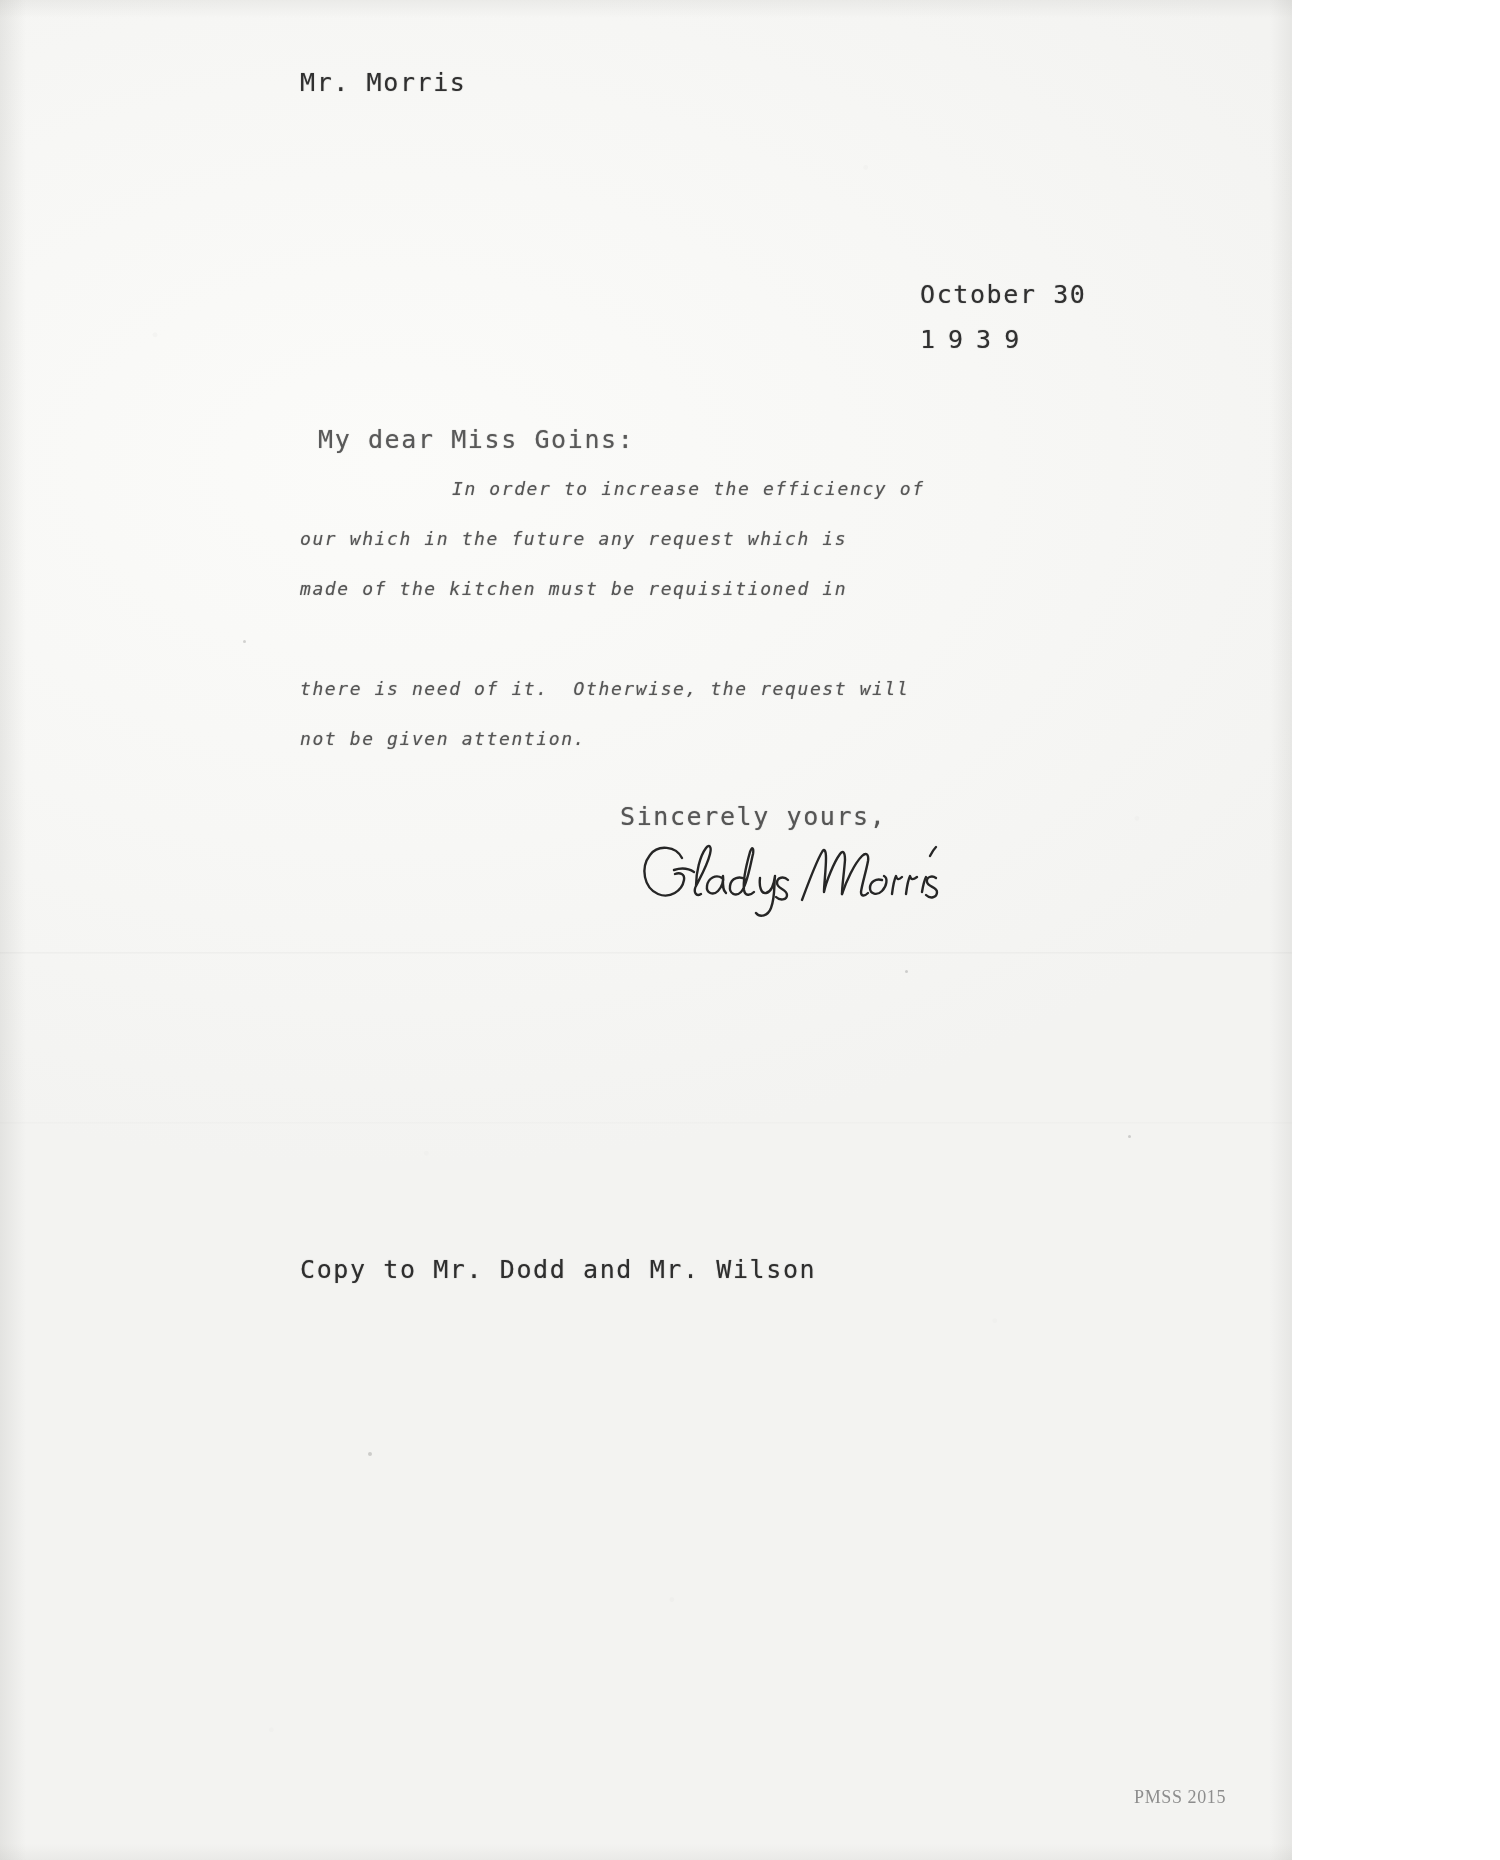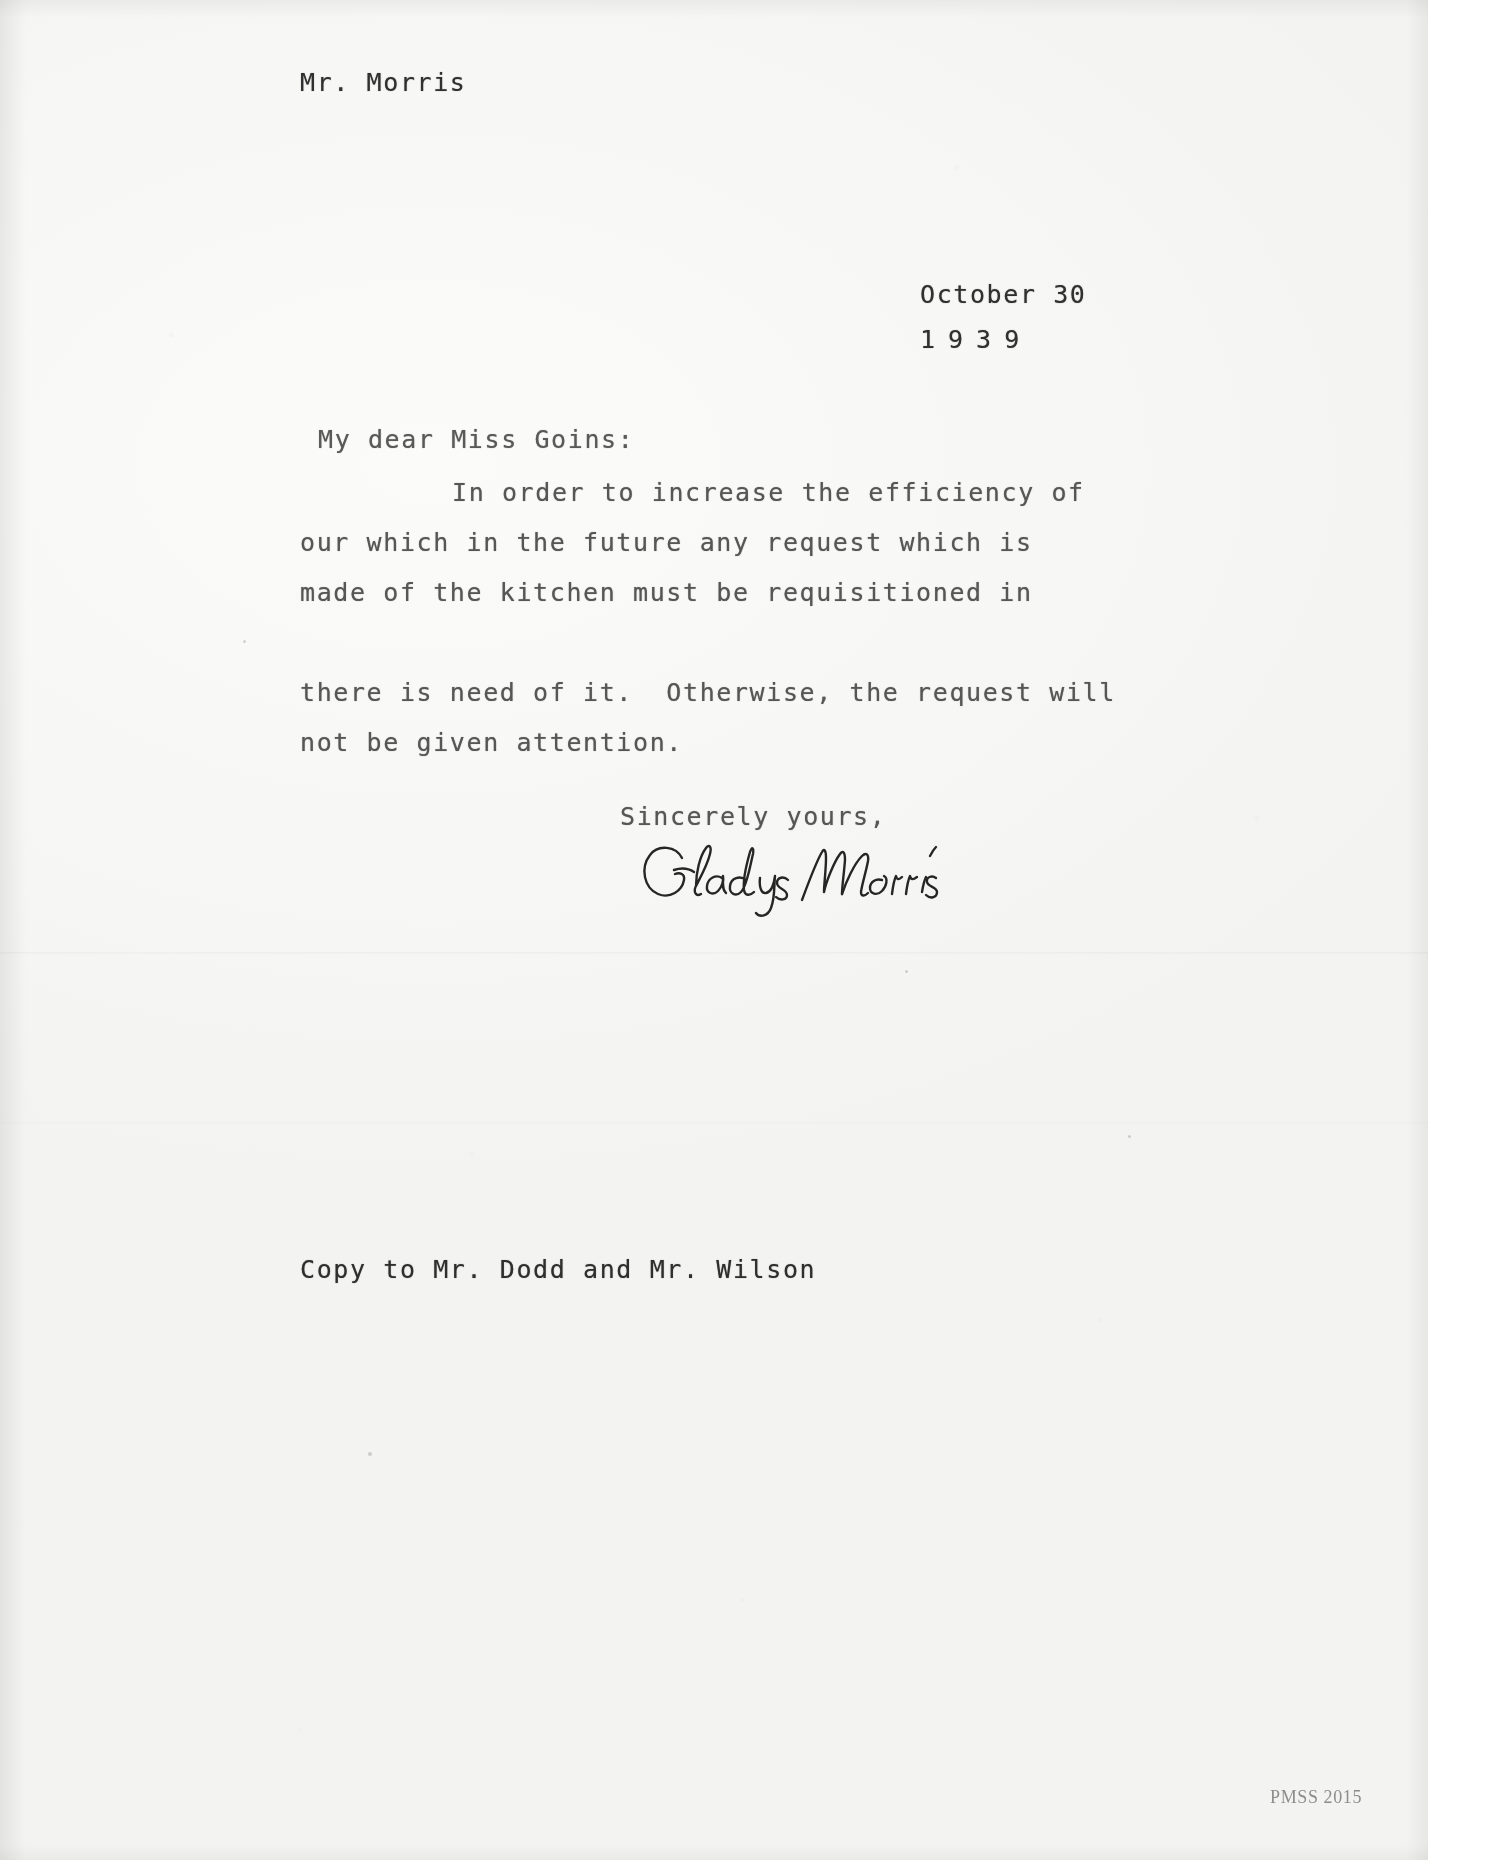--- a/index.html
+++ b/index.html
@@ -5,21 +5,21 @@
   html, body {
     margin: 0;
     padding: 0;
     background: #ffffff;
   }
   body {
     font-family: "DejaVu Sans Mono", monospace;
   }
   #page {
     position: relative;
-    width: 1428px;
+    width: 1292px;
     height: 1860px;
     background:
       radial-gradient(ellipse 1100px 700px at 30% 25%, #fbfbf9 0%, #f7f7f5 55%, #f3f3f1 100%),
       linear-gradient(180deg, #fafaf8 0%, #f6f6f4 100%);
     overflow: hidden;
   }
   
   #grain {
     position: absolute;
     inset: 0;
@@ -66,21 +66,21 @@
     white-space: pre;
     text-shadow: 0 0 1.1px rgba(60,60,60,0.55);
   }
   .tw.light { color: #4a4a4a; opacity: .93; }
 
   #addressee { left: 300px; top: 68px; }
   #date-line { left: 920px; top: 280px; text-align: center; }
   #year-line { left: 920px; top: 325px; letter-spacing: 13px; }
   #salutation { left: 300px; top: 425px; color: #4d4d4d; margin-left: 18px; }
 
-  .body-line { left: 300px; font-size: 25px; }
+  .body-line { left: 300px; font-size: 18px; font-style: italic; }
   #body-0 { top: 478px; left: 452px; }
   #body-1 { top: 528px; }
   #body-2 { top: 578px; }
   #body-3 { top: 628px; }
   #body-4 { top: 678px; }
   #body-5 { top: 728px; }
 
   #closing { left: 620px; top: 802px; }
   #copy-note { left: 300px; top: 1255px; color: #2e2e2e; }
 

